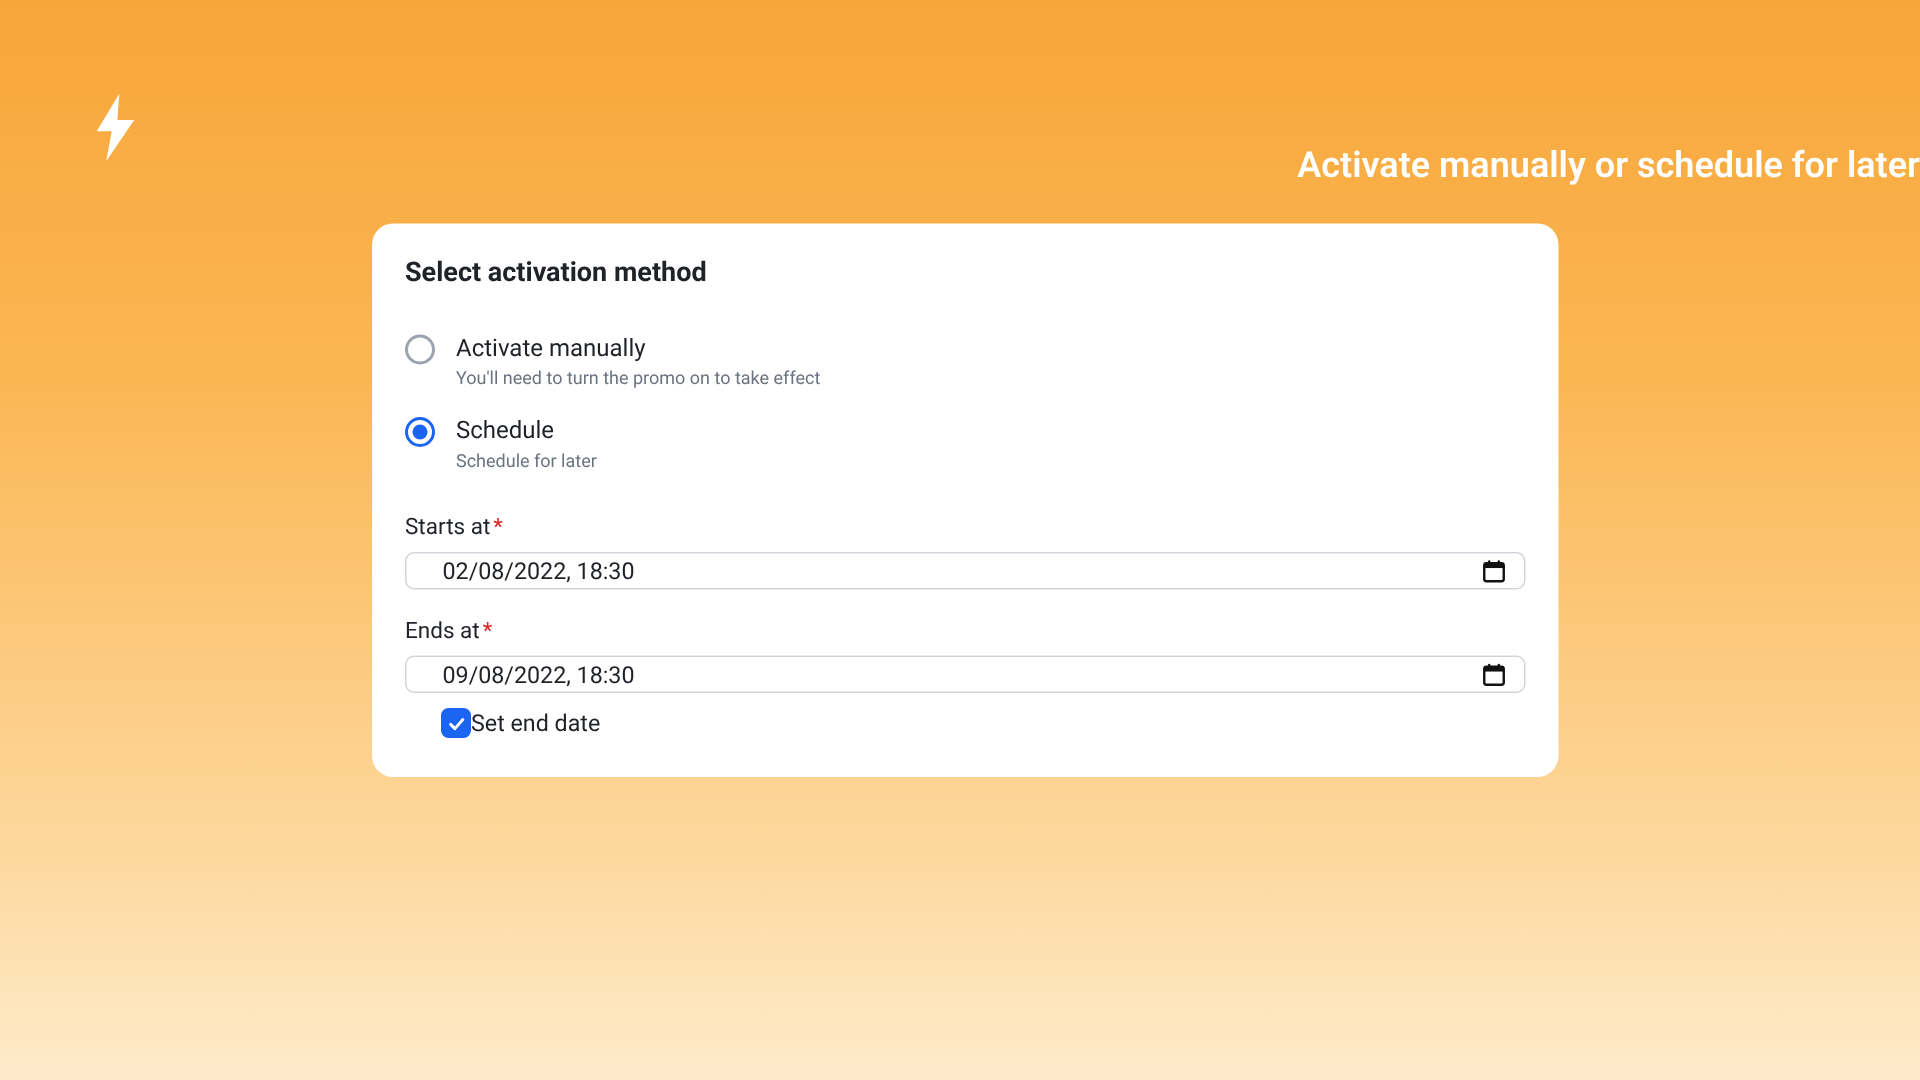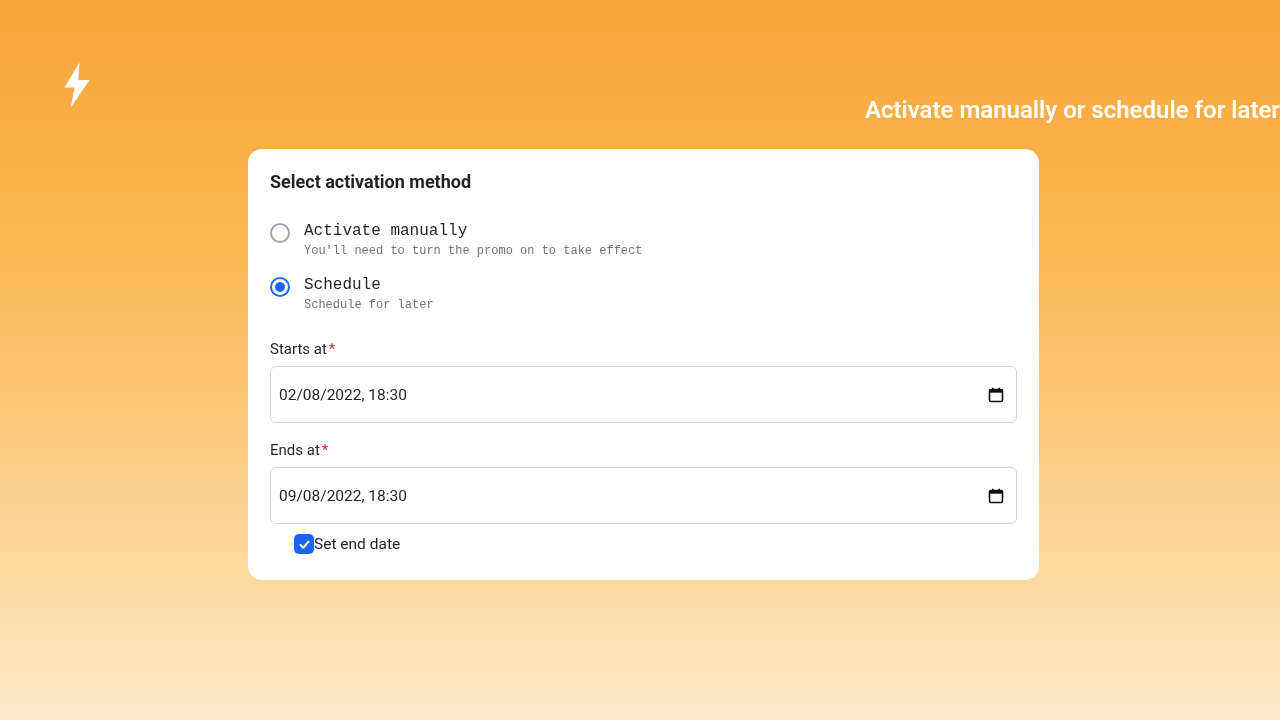--- a/index.html
+++ b/index.html
@@ -62,43 +62,43 @@
   }
   .radio-outer.selected {
     border-color: #1c64f2;
   }
   .radio-inner {
     width: 10px;
     height: 10px;
     border-radius: 50%;
     background: #1c64f2;
   }
-  .radio-texts { display: flex; flex-direction: column; gap: 4px; font-family: Liberation Mono, monospace; }
+  .radio-texts { display: flex; flex-direction: column; gap: 4px; }
   .radio-label {
     font-size: 16px;
     color: #1f2328;
   }
   .radio-desc {
     font-size: 12px;
     color: #6b7280;
   }
   .field-block { margin-top: 28px; }
   .field-block + .field-block { margin-top: 18px; }
   .field-label {
     font-size: 15px;
     color: #1f2328;
     margin-bottom: 8px;
   }
   .req { color: #dc2626; margin-left: 2px; }
   .field-input {
     width: 100%;
-    height: 57px;
+    height: 25px;
     border: 1px solid #d1d5db;
     border-radius: 6px;
-    padding: 0 40px 0 8px;
+    padding: 0 40px 0 24px;
     font-size: 15.5px;
     color: #1f2328;
     display: flex;
     align-items: center;
     position: relative;
     background: #fff;
     cursor: text;
   }
   .cal-icon {
     position: absolute;

